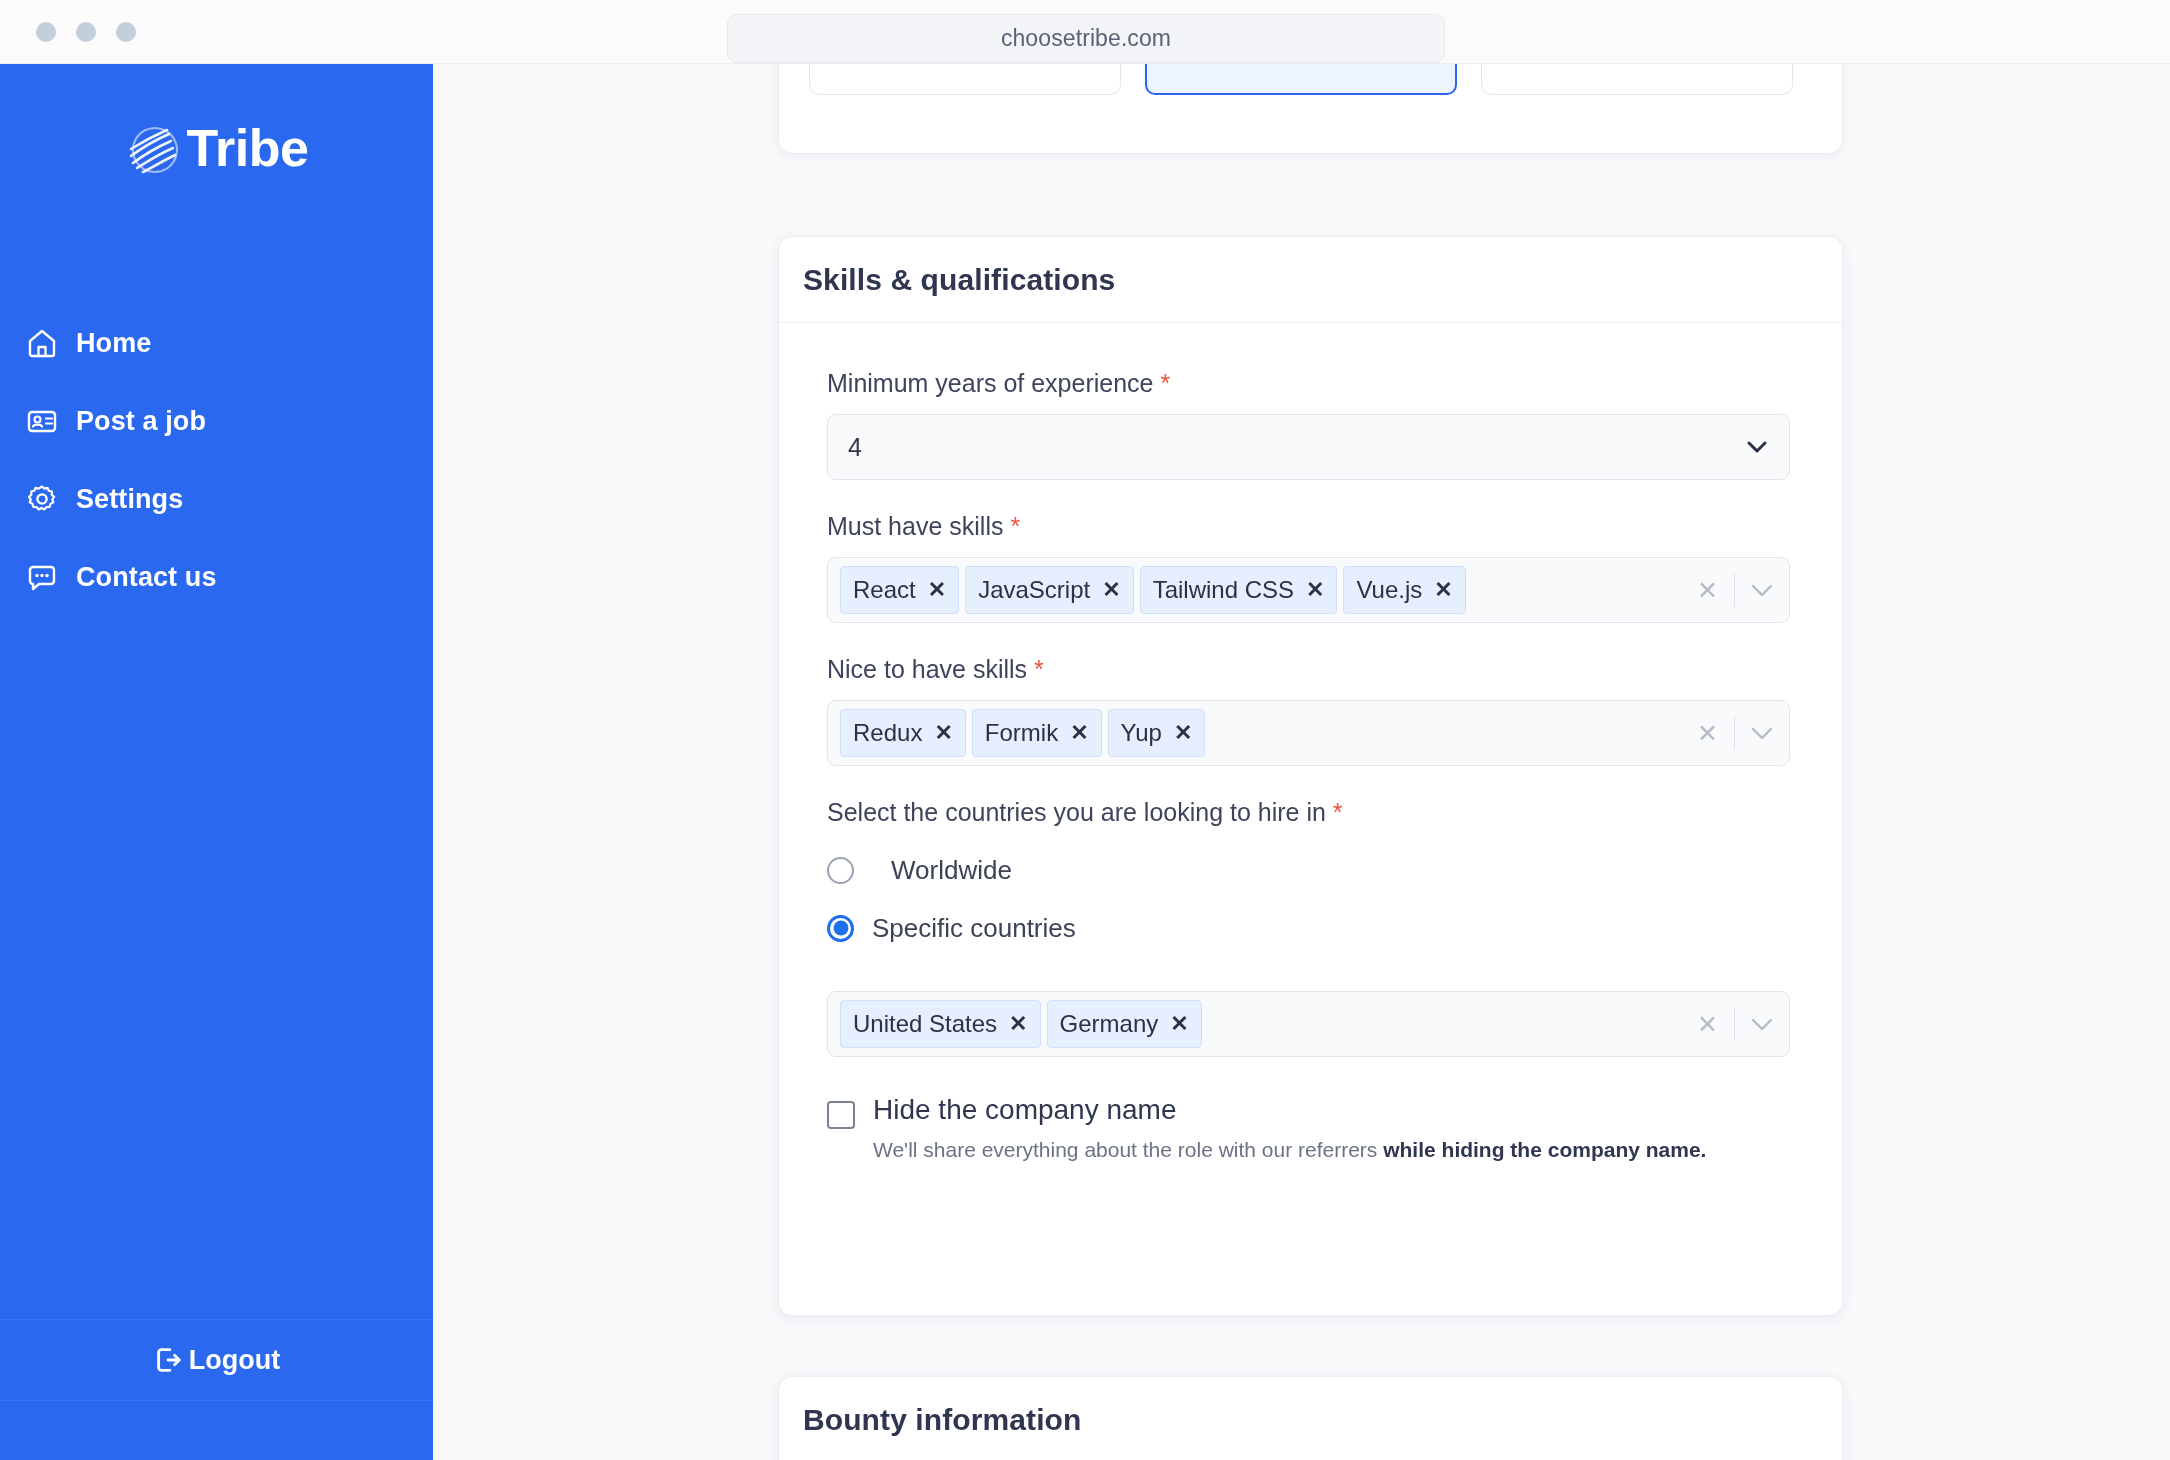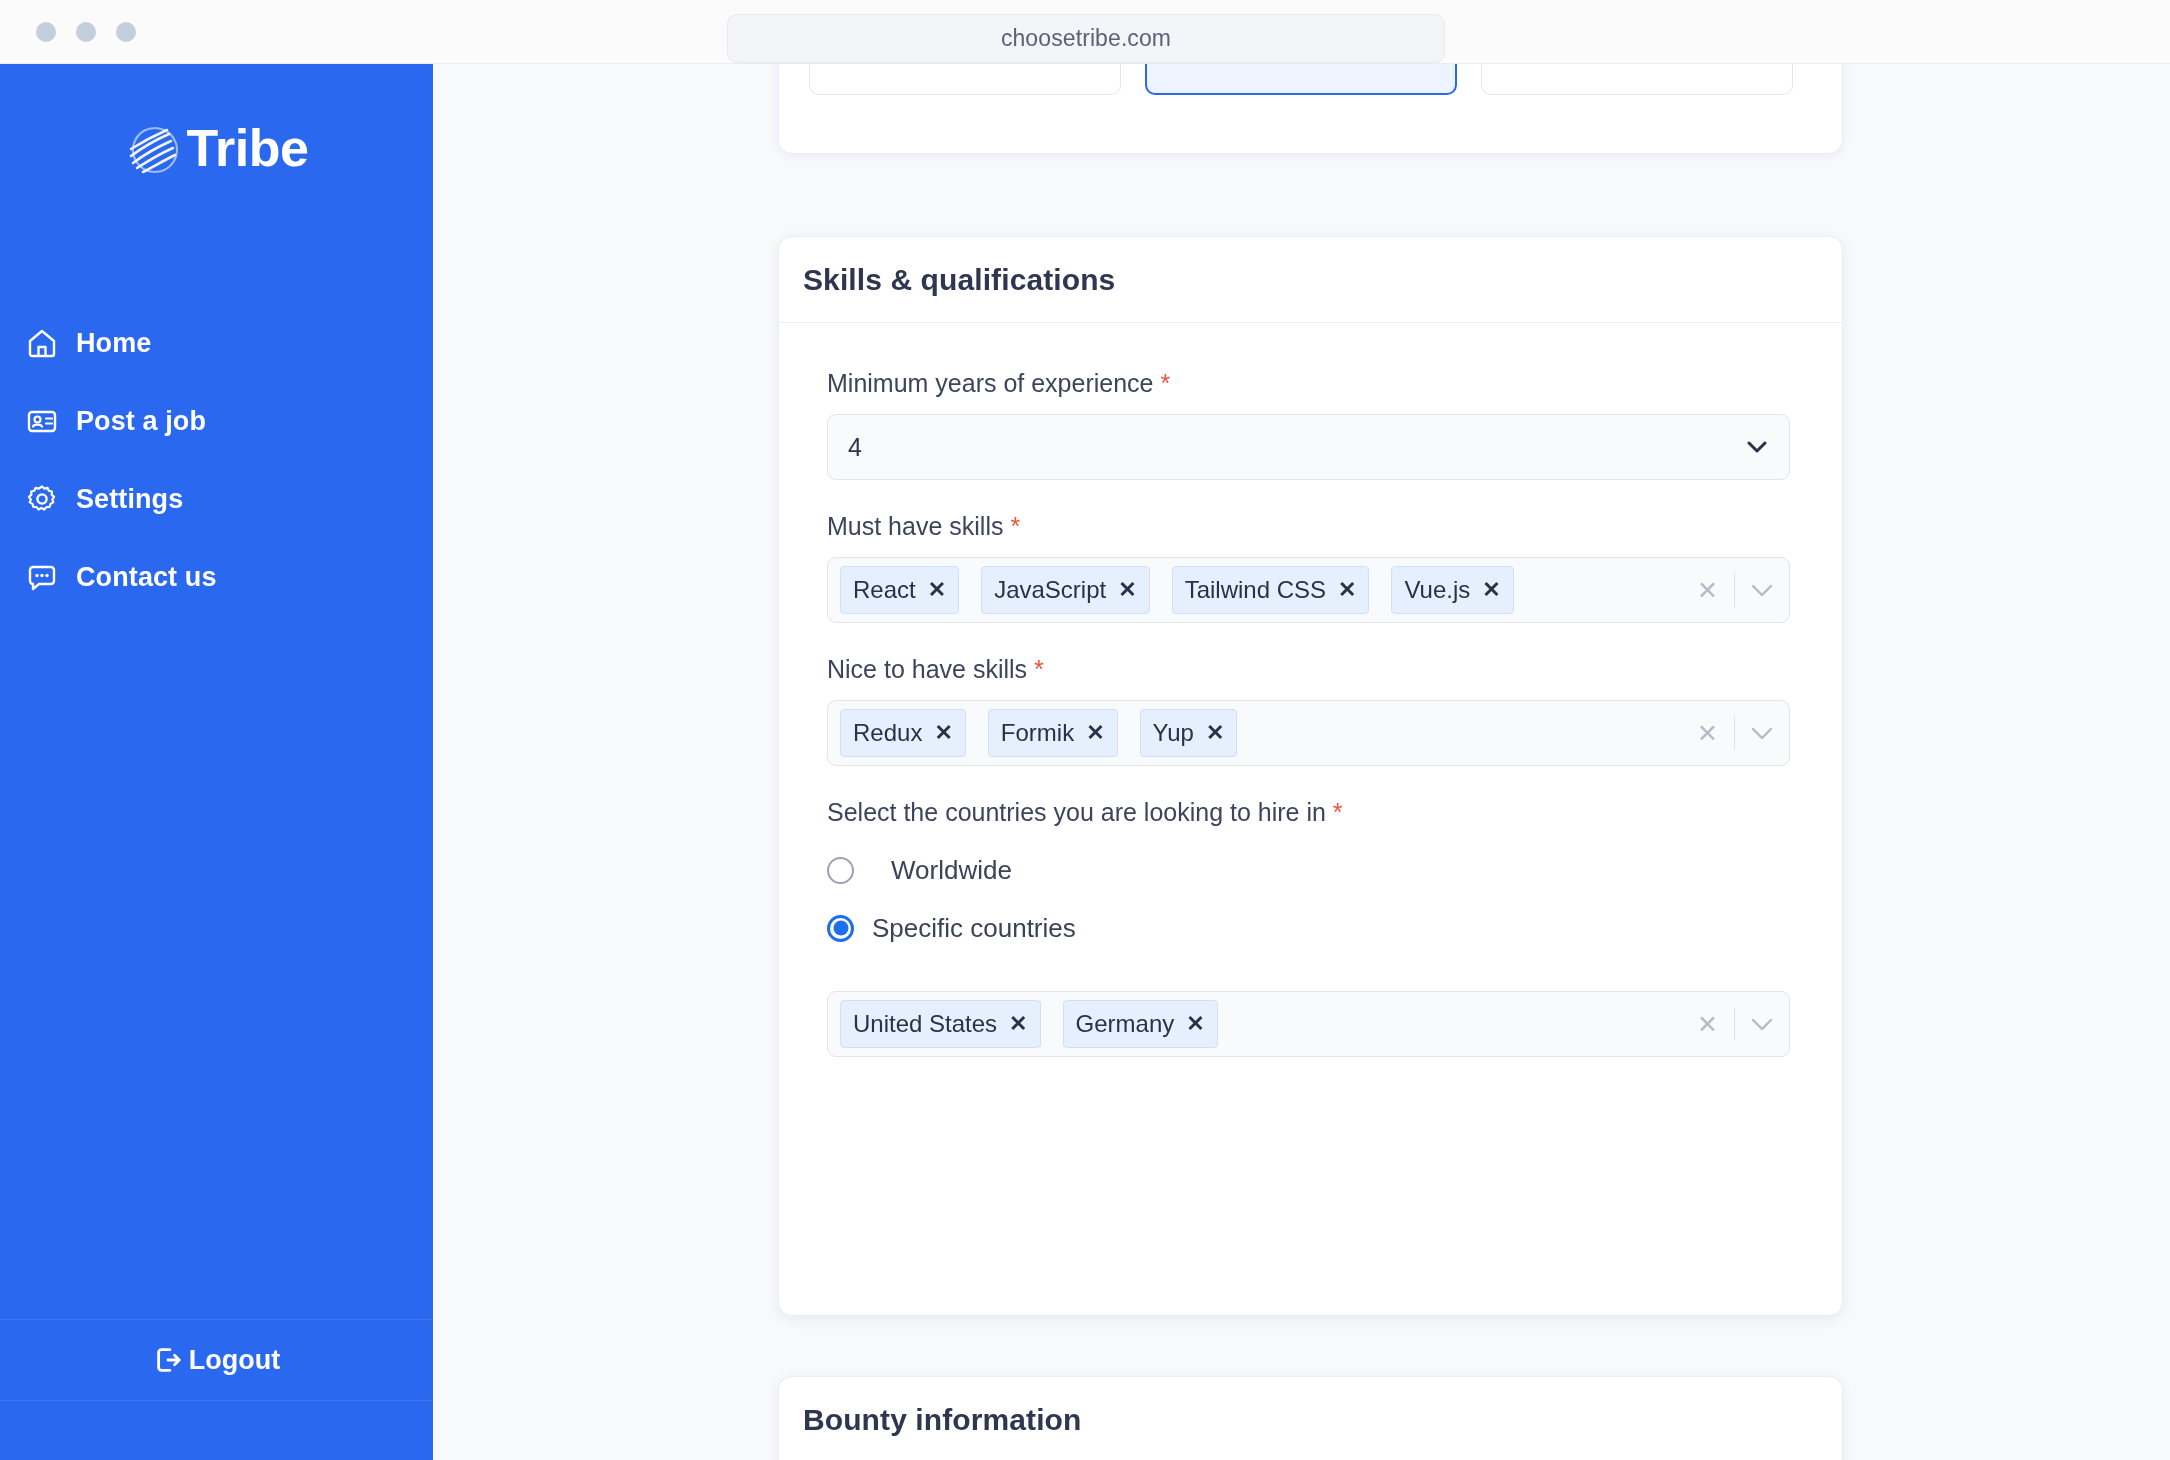--- a/index.html
+++ b/index.html
@@ -234,21 +234,21 @@
   
   .tagfield {
     position: relative;
     width: 963px;
     min-height: 66px;
     background: #f9fafc;
     border: 1px solid #e1e4ea;
     border-radius: 9px;
     display: flex;
     align-items: center;
-    gap: 22px;
+    gap: 6px;
     padding: 8px 120px 8px 12px;
   }
   .tag {
     background: #e6effe;
     border: 1px solid #cfe0fd;
     border-radius: 4px;
     height: 48px;
     display: flex;
     align-items: center;
     gap: 12px;
@@ -561,20 +561,27 @@
             <span class="tf-actions">
               <span class="tf-clear">✕</span>
               <span class="tf-sep"></span>
               <svg class="tf-caret" viewBox="0 0 22 13">
                 <path d="M2 2 L11 11 L20 2" fill="none" stroke="#b4bac6" stroke-width="2.4" stroke-linecap="round" stroke-linejoin="round"></path>
               </svg>
             </span>
           </div>
         </div>
 
+        <div class="check-row">
+          <span class="checkbox"></span>
+          <span class="check-text">
+            <span class="check-title">Hide the company name</span>
+            <span class="check-desc" style="display:block;"><span>We'll share everything about the role with our referrers </span><b>while hiding the company name.</b></span>
+          </span>
+        </div>
 
       </div>
     </section>
 
     <section class="card" id="bounty-card">
       <div class="card-head">
         <h2 class="card-title">Bounty information</h2>
       </div>
     </section>
 

